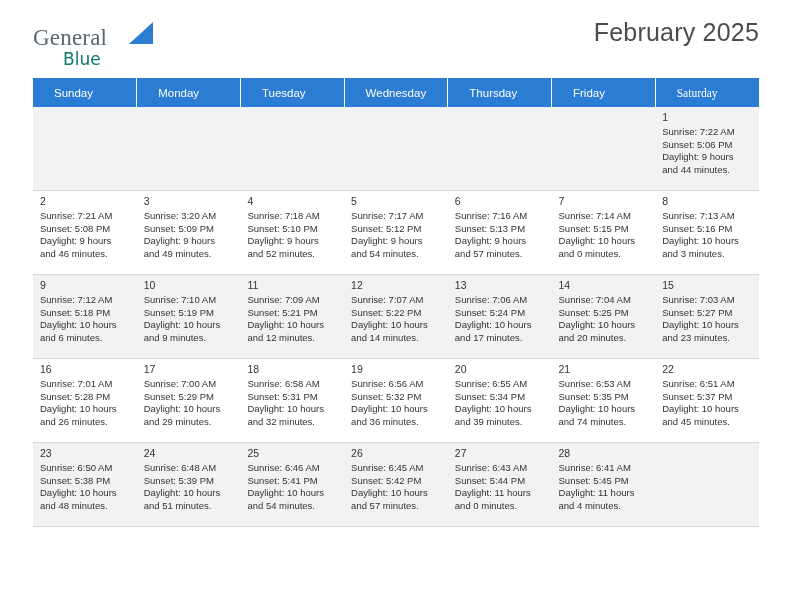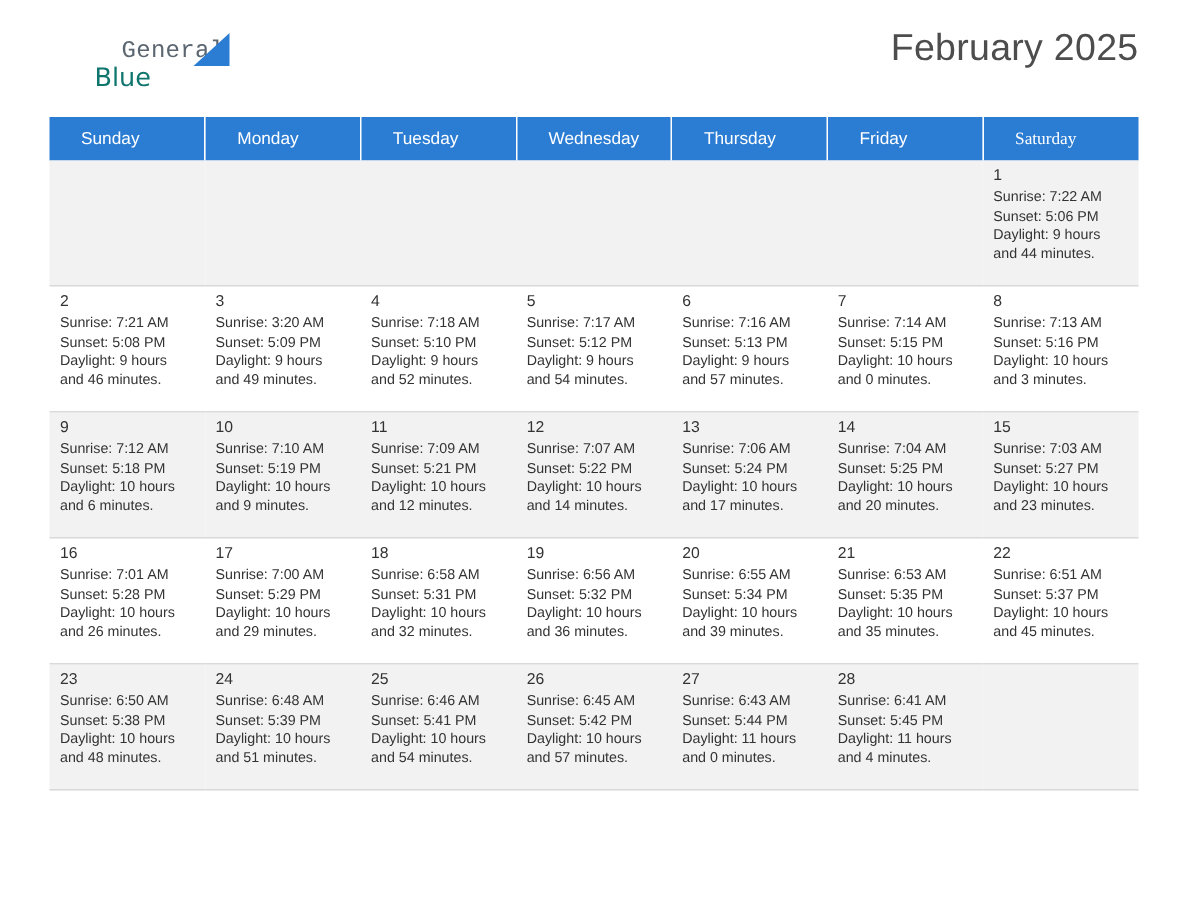--- a/index.html
+++ b/index.html
@@ -26,25 +26,24 @@
     position: relative;
     height: 72px;
   }
   .logo {
     position: absolute;
     left: 0;
     top: 26px;
     line-height: 1;
   }
   .logo-general {
-    font-size: 16px;
+    font-size: 23px;
     color: #5b6670;
     letter-spacing: 0.2px;
-    font-family: Liberation Mono, monospace;
-    margin-left: 48px;
+    font-family: Liberation Serif, serif;
   }
   .logo-blue {
     display: block;
     font-size: 17px;
     color: #0f766e;
     margin-top: 2px;
     margin-left: 30px;
     font-family: "DejaVu Sans", sans-serif;
   }
   .logo-mark {
@@ -333,21 +332,21 @@
               <div>Daylight: 10 hours</div>
               <div>and 39 minutes.</div>
             </div>
           </td>
           <td>
             <span class="daynum">21</span>
             <div class="info">
               <div>Sunrise: 6:53 AM</div>
               <div>Sunset: 5:35 PM</div>
               <div>Daylight: 10 hours</div>
-              <div>and 35 minutes.</div>
+              <div>and 74 minutes.</div>
             </div>
           </td>
           <td>
             <span class="daynum">22</span>
             <div class="info">
               <div>Sunrise: 6:51 AM</div>
               <div>Sunset: 5:37 PM</div>
               <div>Daylight: 10 hours</div>
               <div>and 45 minutes.</div>
             </div>

